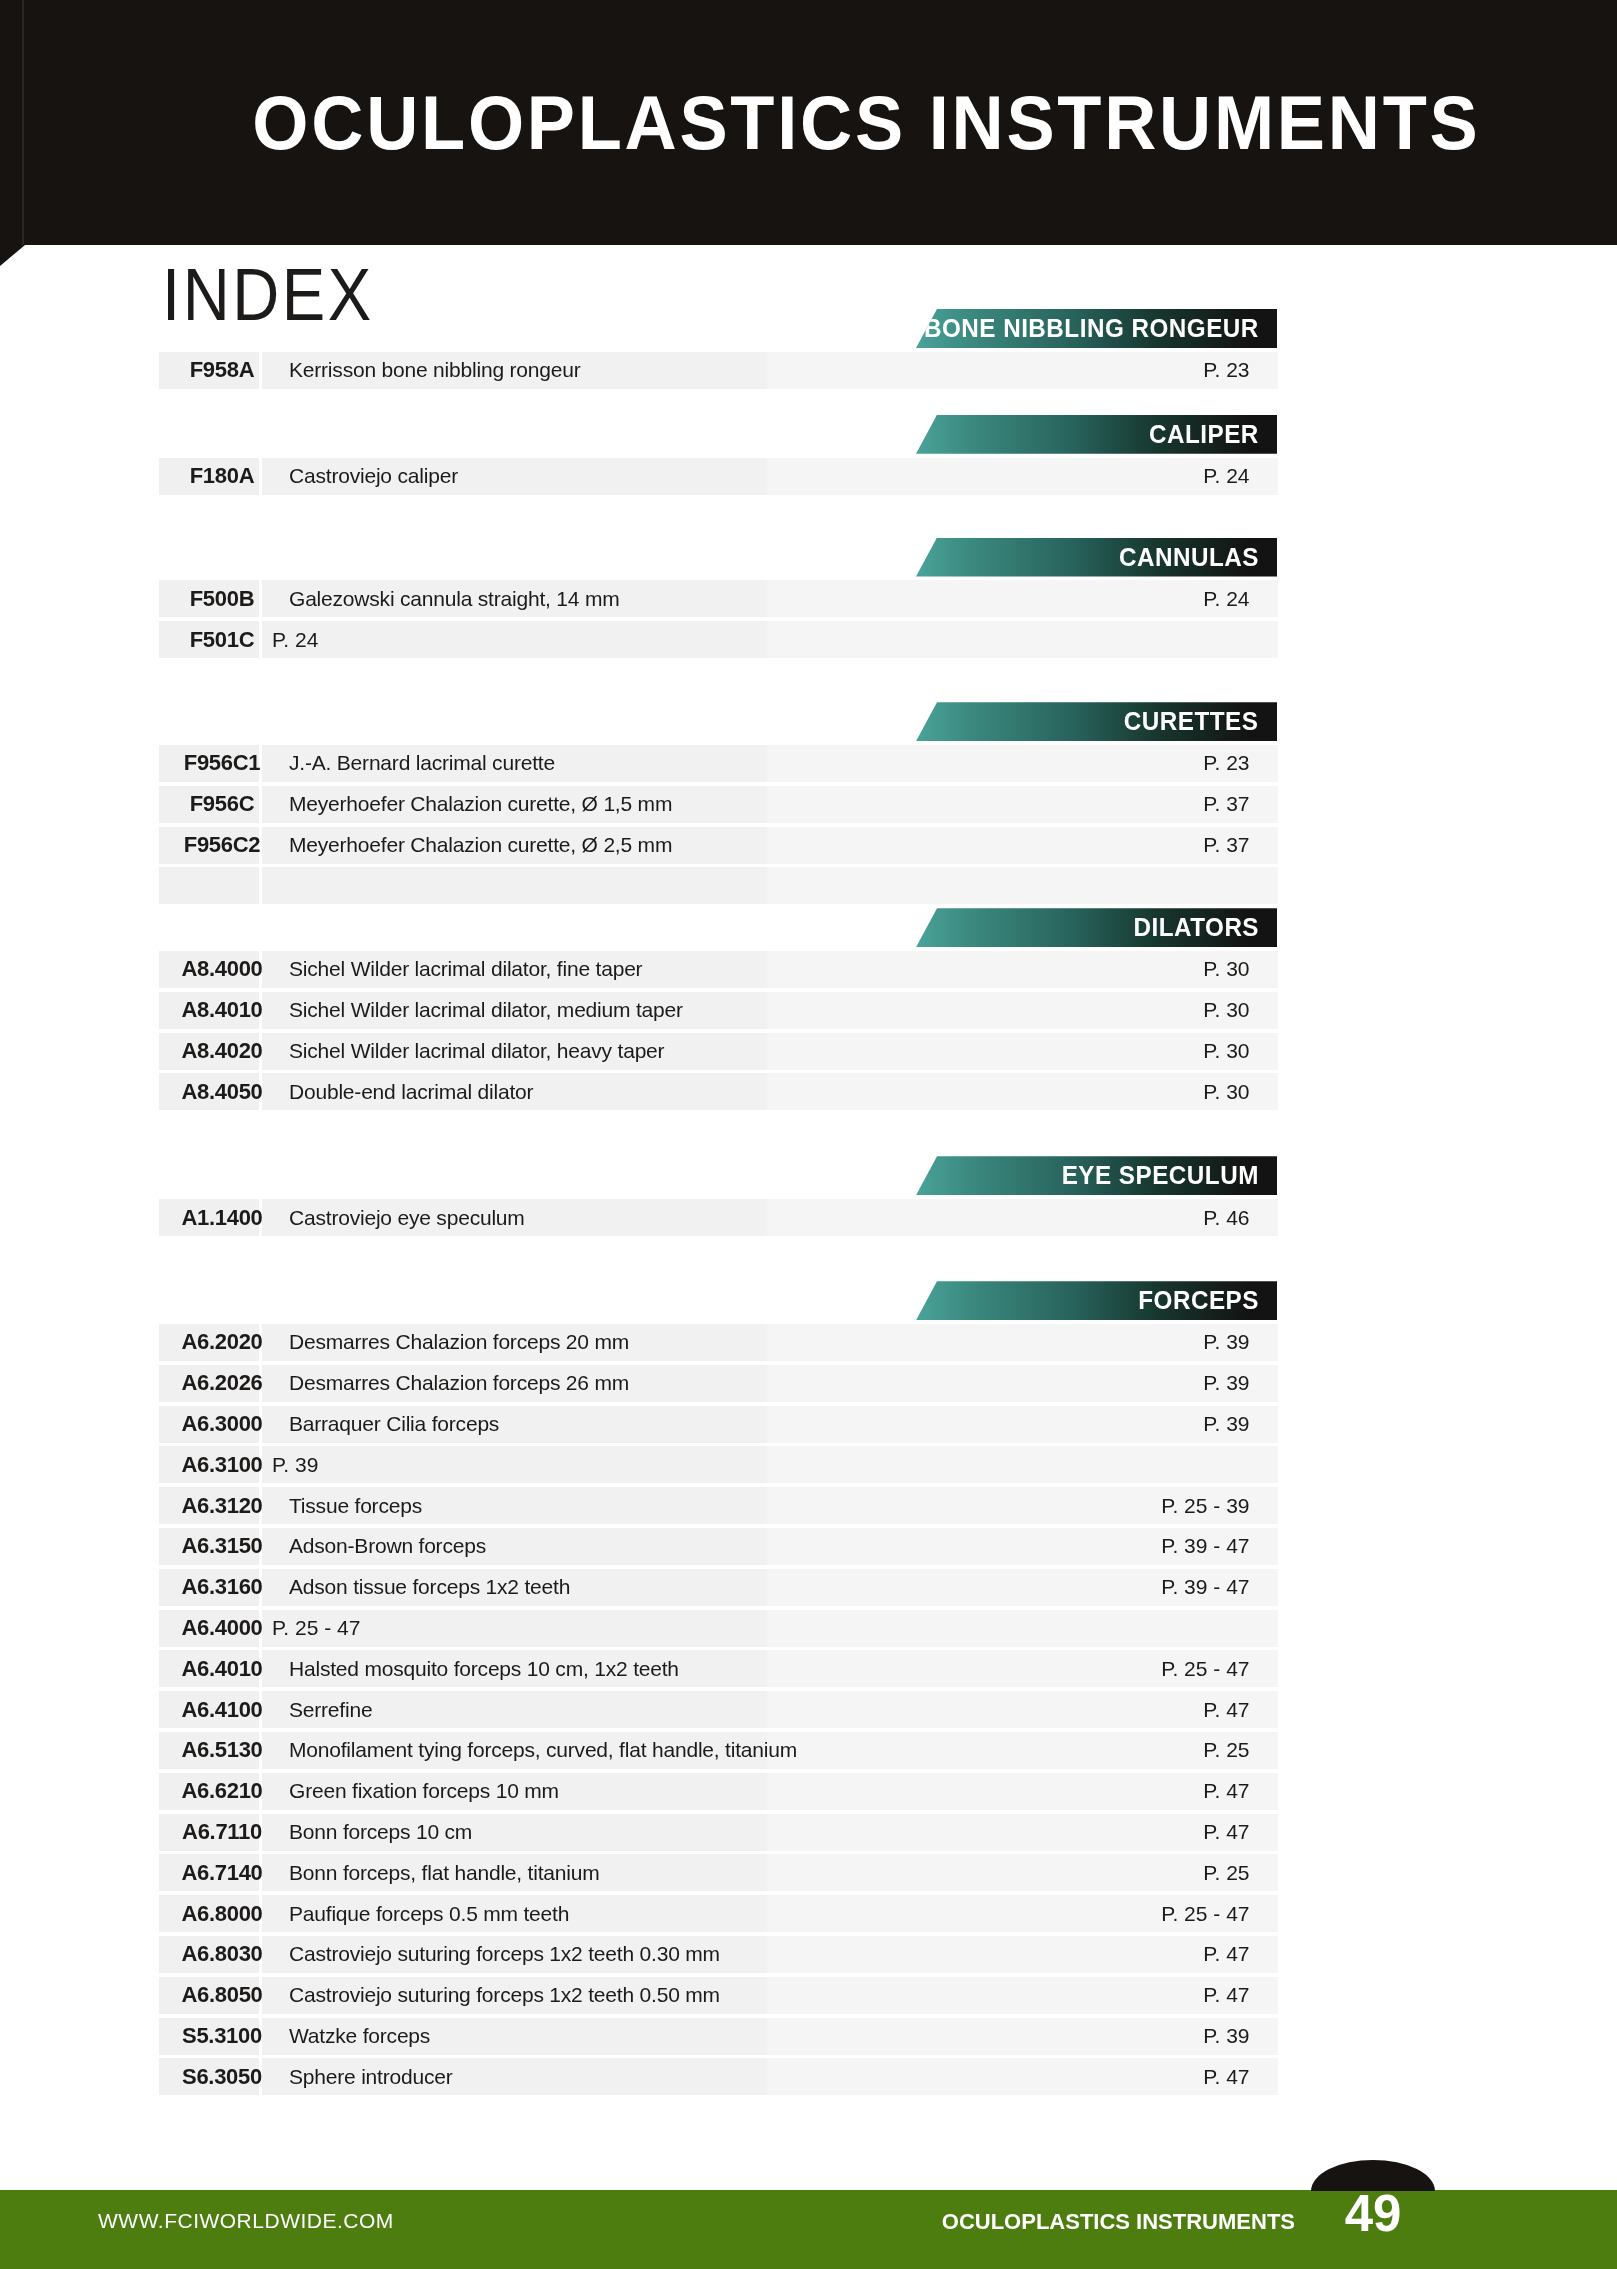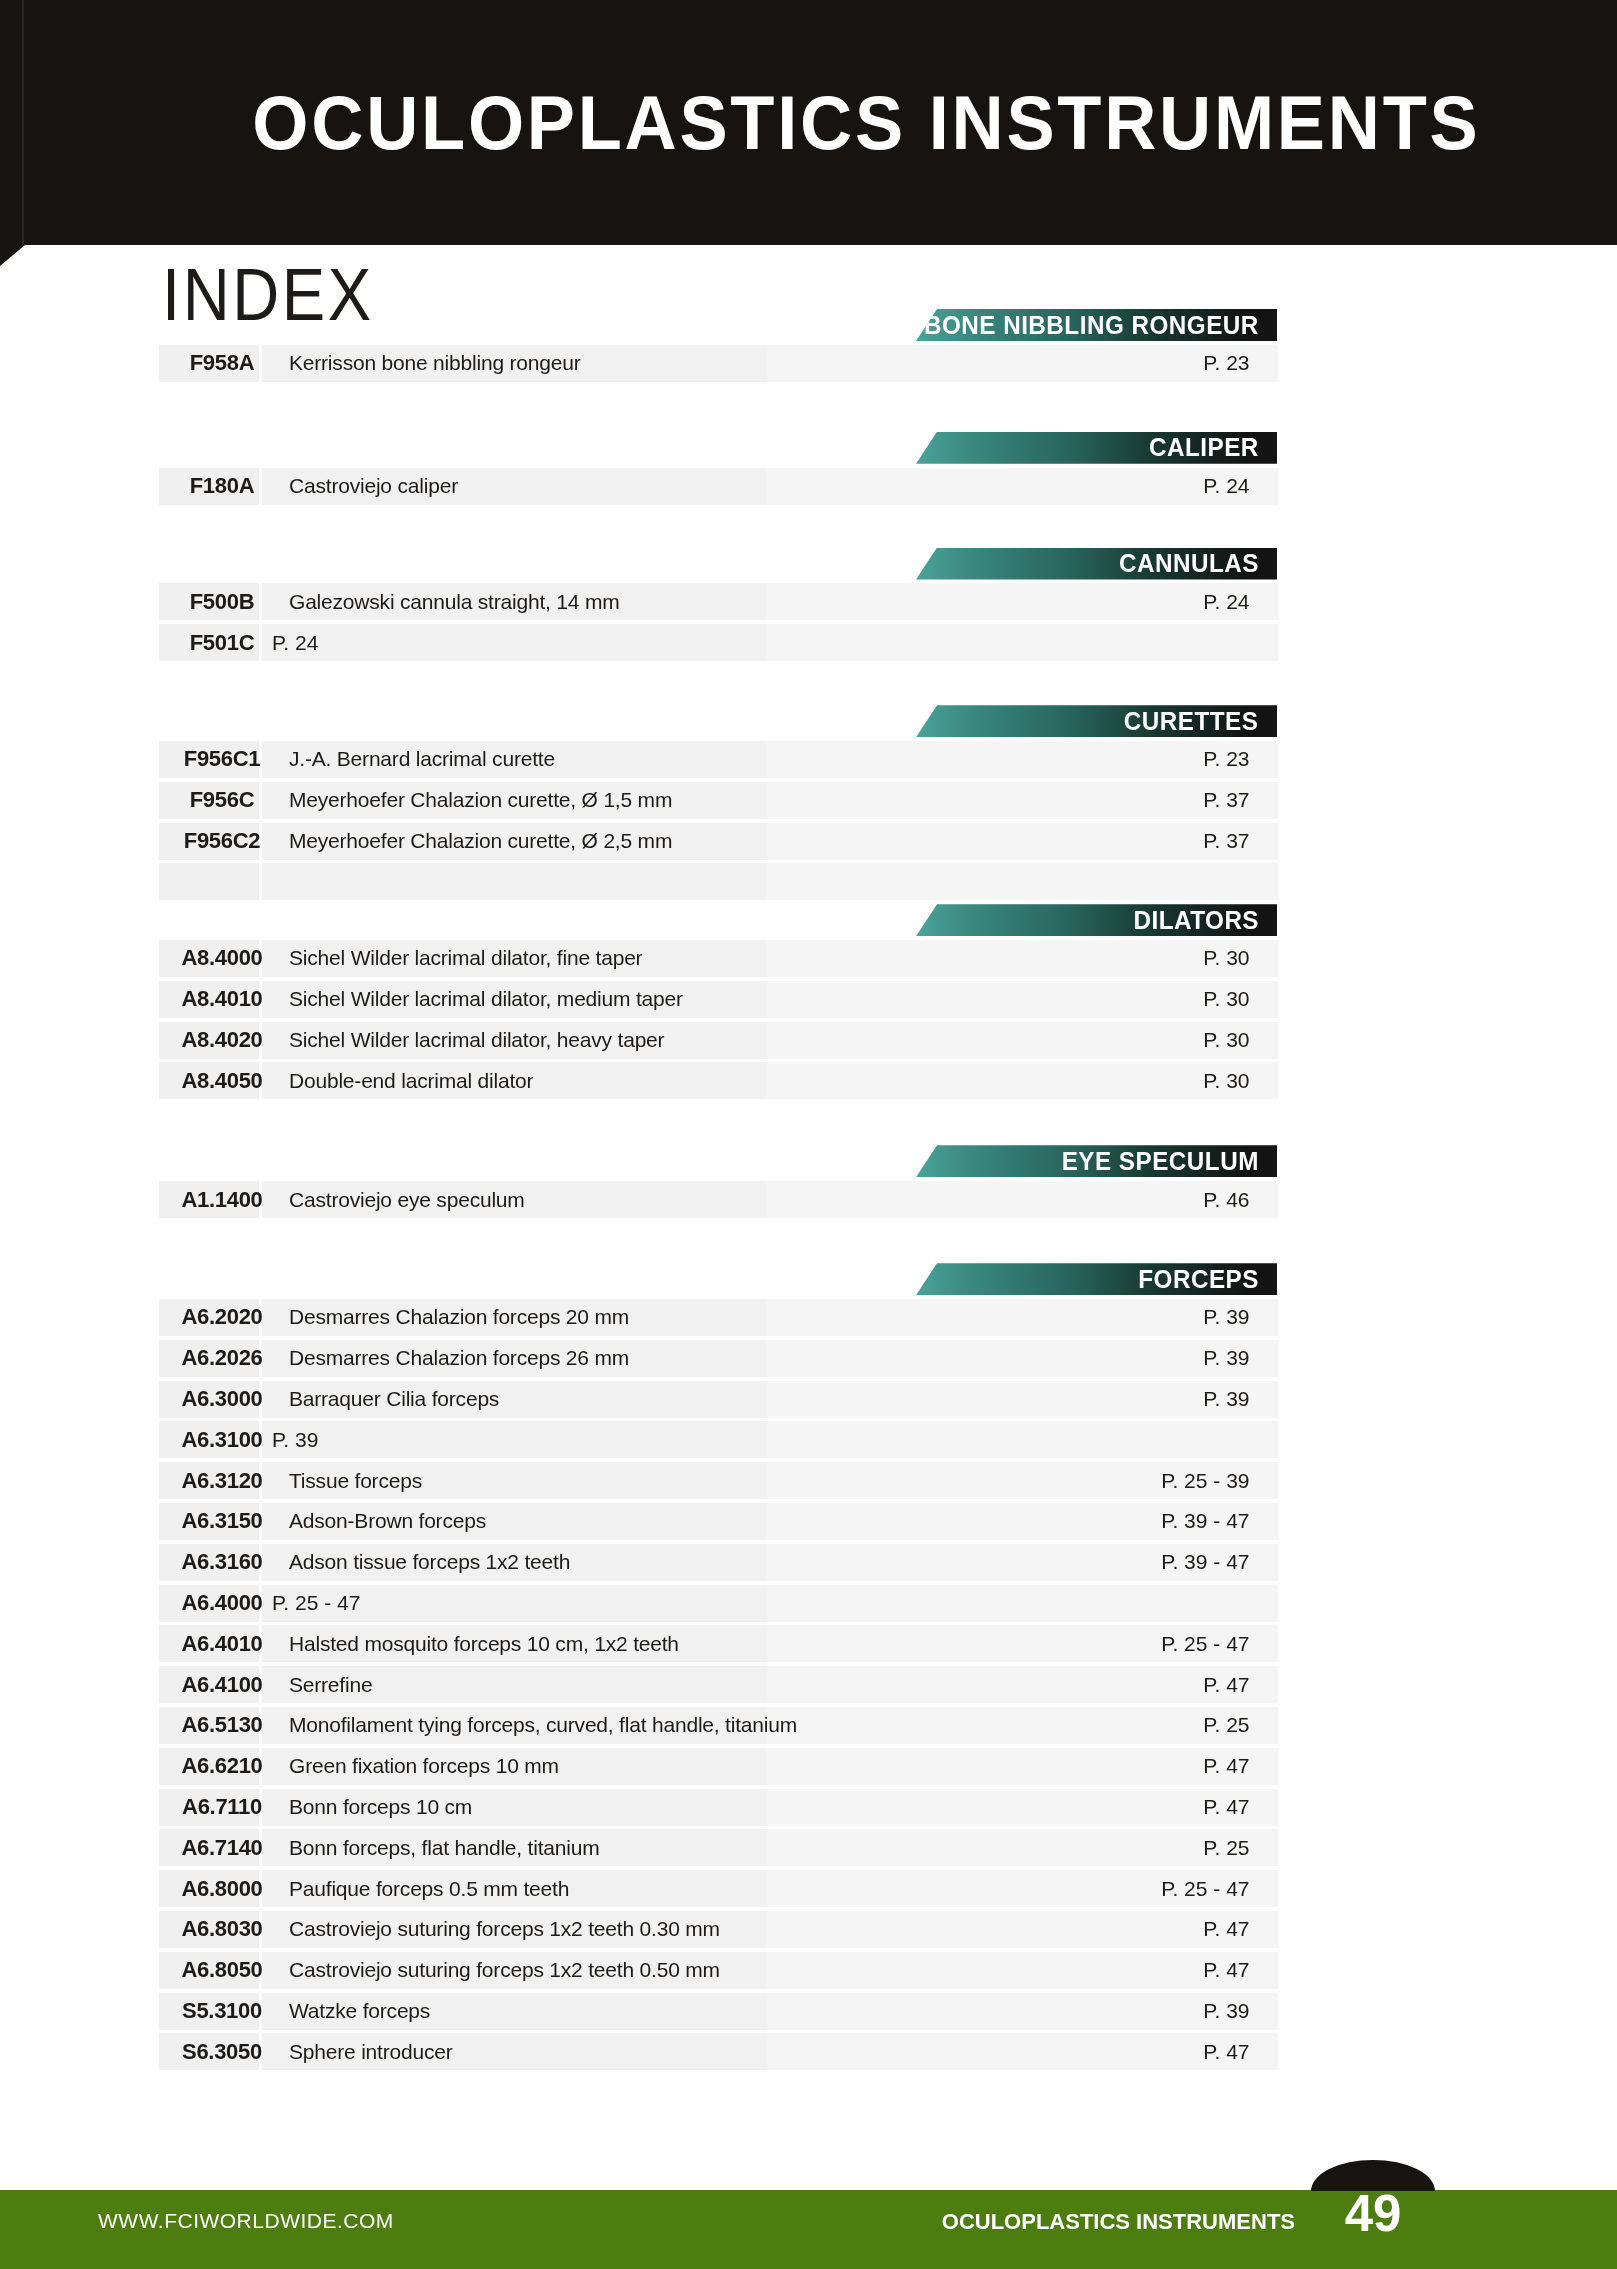--- a/index.html
+++ b/index.html
@@ -31,30 +31,30 @@
   
   .content { position:absolute; left:159px; top:245px; width:1119px; }
   .index-title {
     position:absolute; left:2.9px; top:13.3px; line-height:1;
     font-size:74px; font-weight:100; letter-spacing:2.9px; color:#1d1b19;
     transform:scaleX(.88); transform-origin:left center; white-space:nowrap;
   }
 
   
   .bar {
-    width:361px; height:32px; margin-left:757px; margin-bottom:3.8px;
+    width:361px; height:39px; margin-left:757px; margin-bottom:3.8px;
     clip-path:polygon(21px 0, 100% 0, 100% 100%, 0 100%);
     background:linear-gradient(90deg,#4aa399 0%,#3a887e 16%,#27625b 44%,#17382f 66%,#131313 92%);
     display:flex; align-items:center; justify-content:flex-end;
   }
   .bar-label {
     color:#ffffff; font-size:25px; font-weight:bold; letter-spacing:0.5px;
     padding-right:19px; white-space:nowrap; transform:scaleX(.97); transform-origin:right center;
   }
-  .mt-s1{margin-top:64px;} .mt-s2{margin-top:50px;align-items:center;} .mt-s3{margin-top:43px;}
+  .mt-s1{margin-top:64px;} .mt-s2{margin-top:26px;align-items:center;} .mt-s3{margin-top:43px;}
   .mt-s4{margin-top:44px;text-align:right;} .mt-s5{margin-top:1.9px;}  .mt-s6{margin-top:46px;}
   .mt-s7{margin-top:45px;}
 
   
   .row {
     width:1119px; height:37px; margin-bottom:3.8px; display:flex; align-items:center;
     background:linear-gradient(90deg,
       #f0f0f0 0px, #f0f0f0 100px,
       #ffffff 100px, #ffffff 103px,
       #f1f1f1 103px, #f1f1f1 607px,

